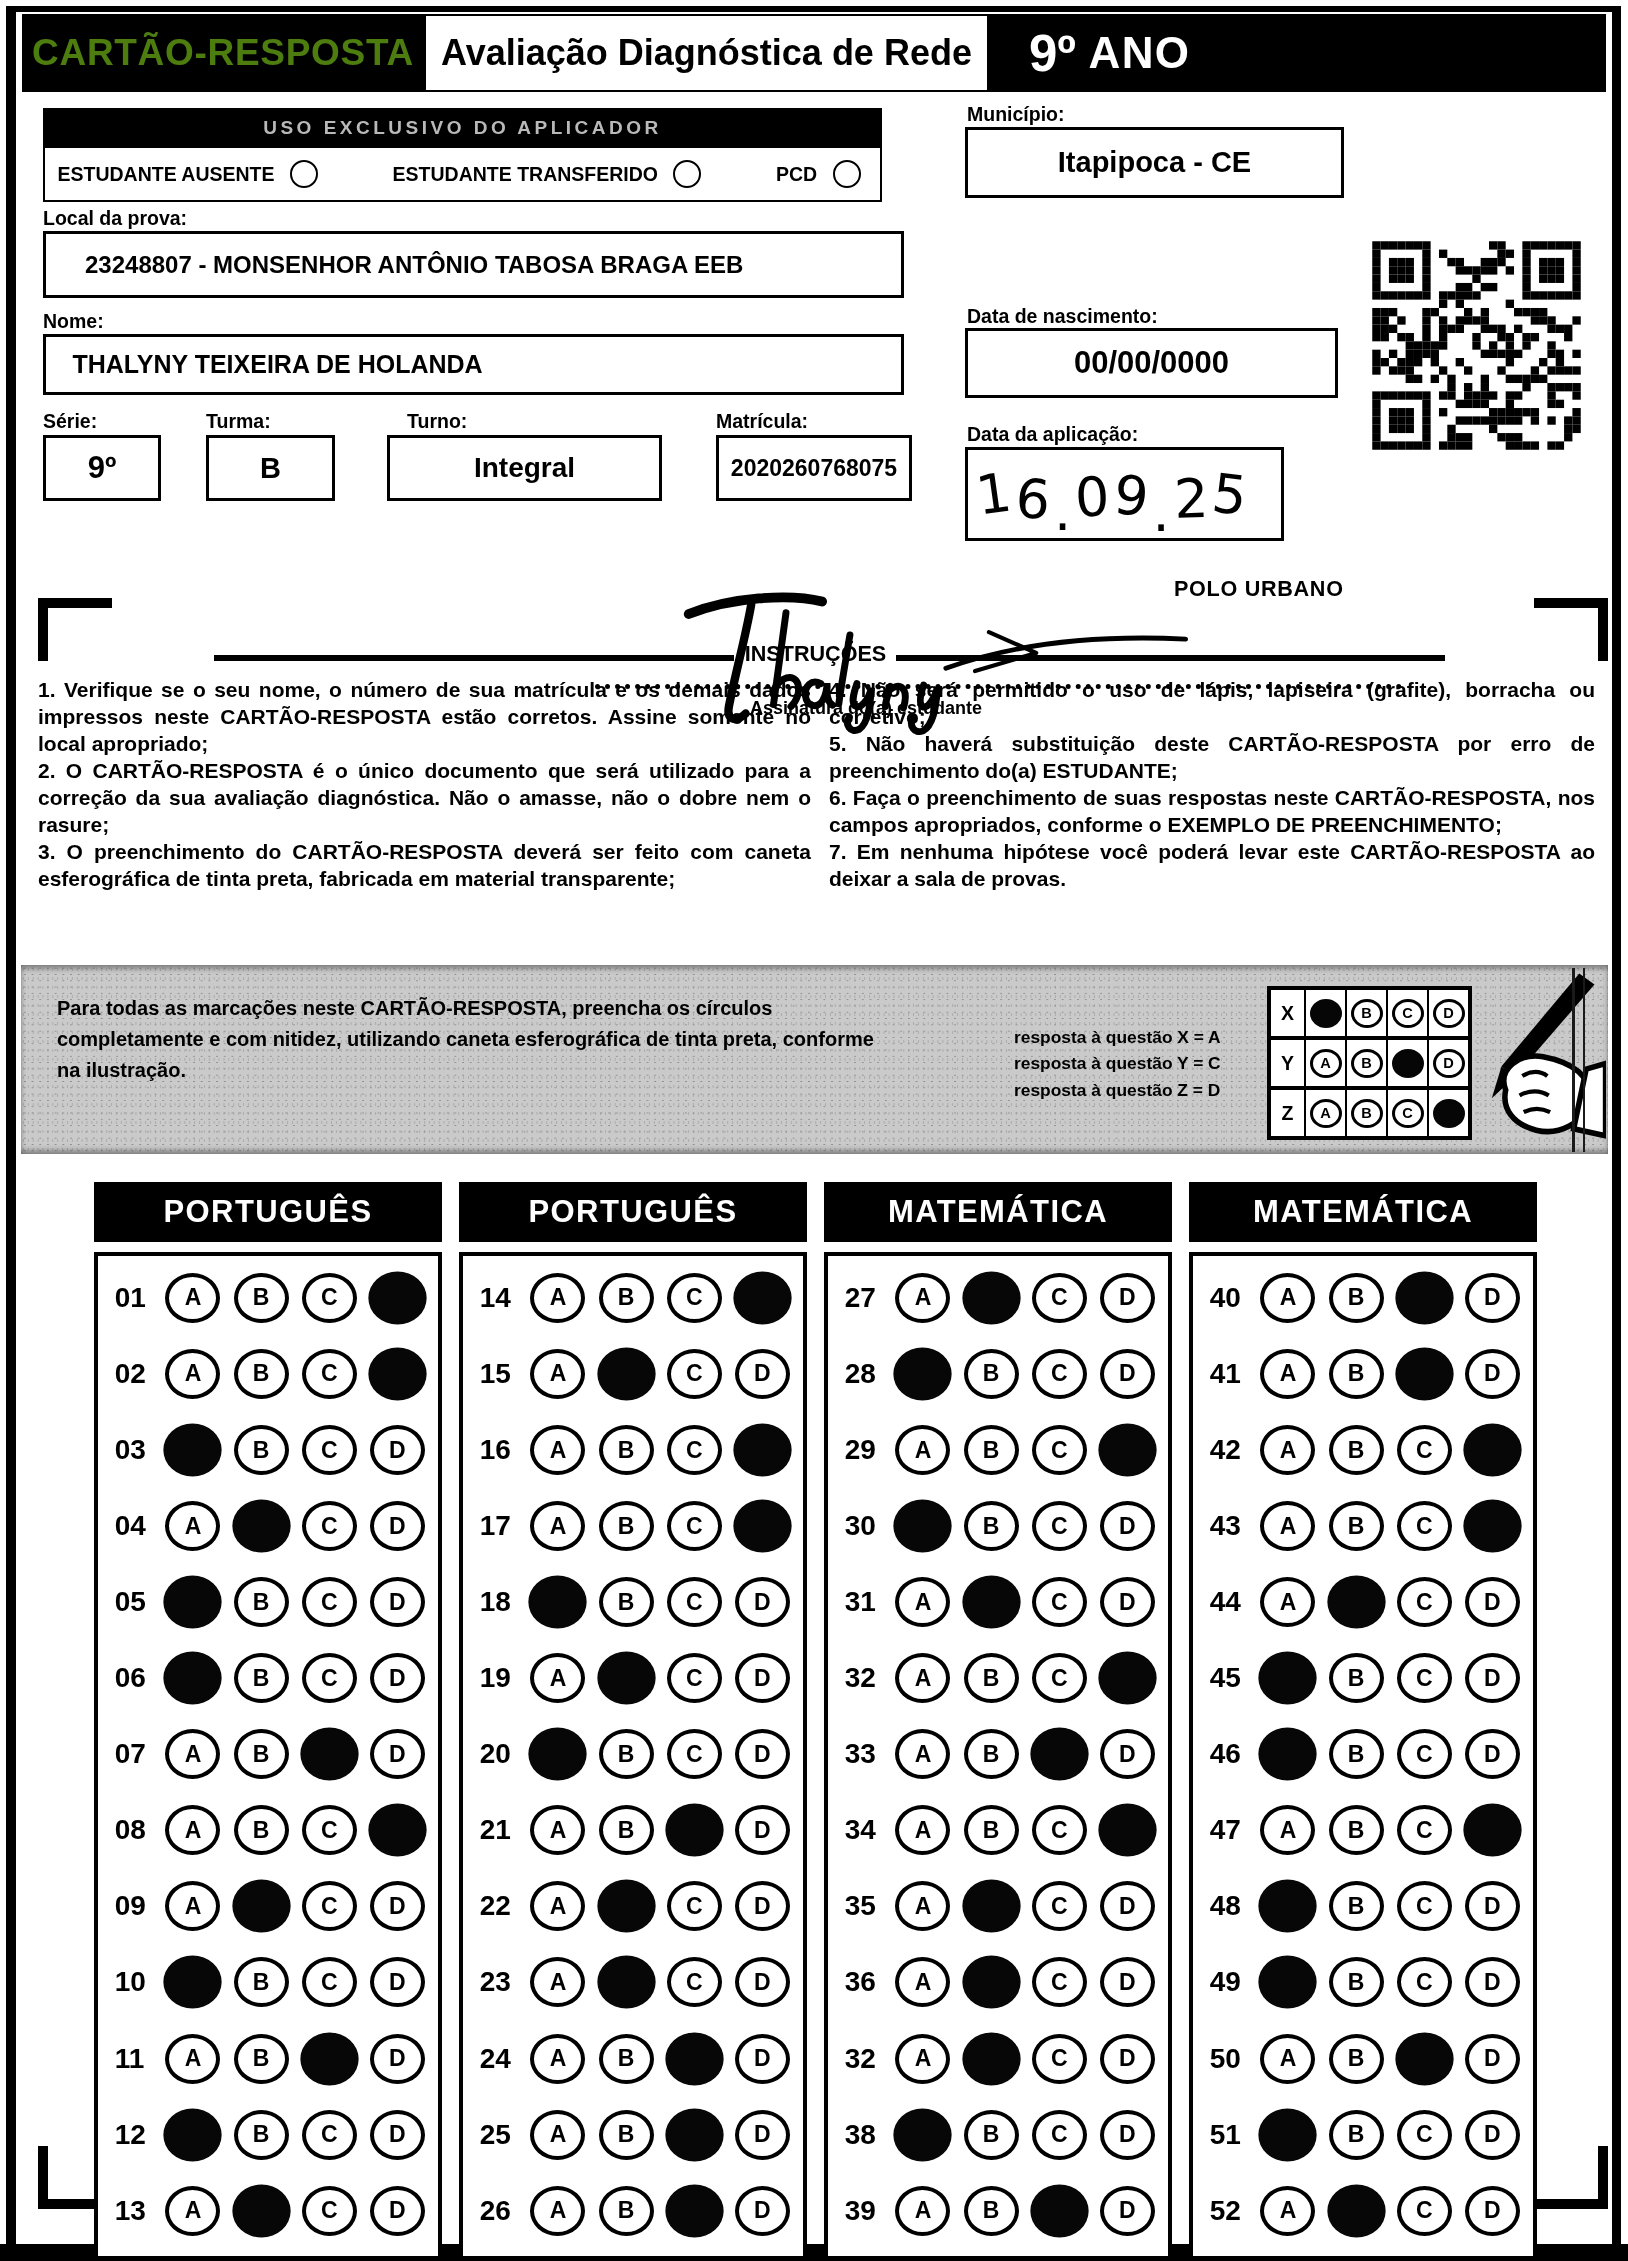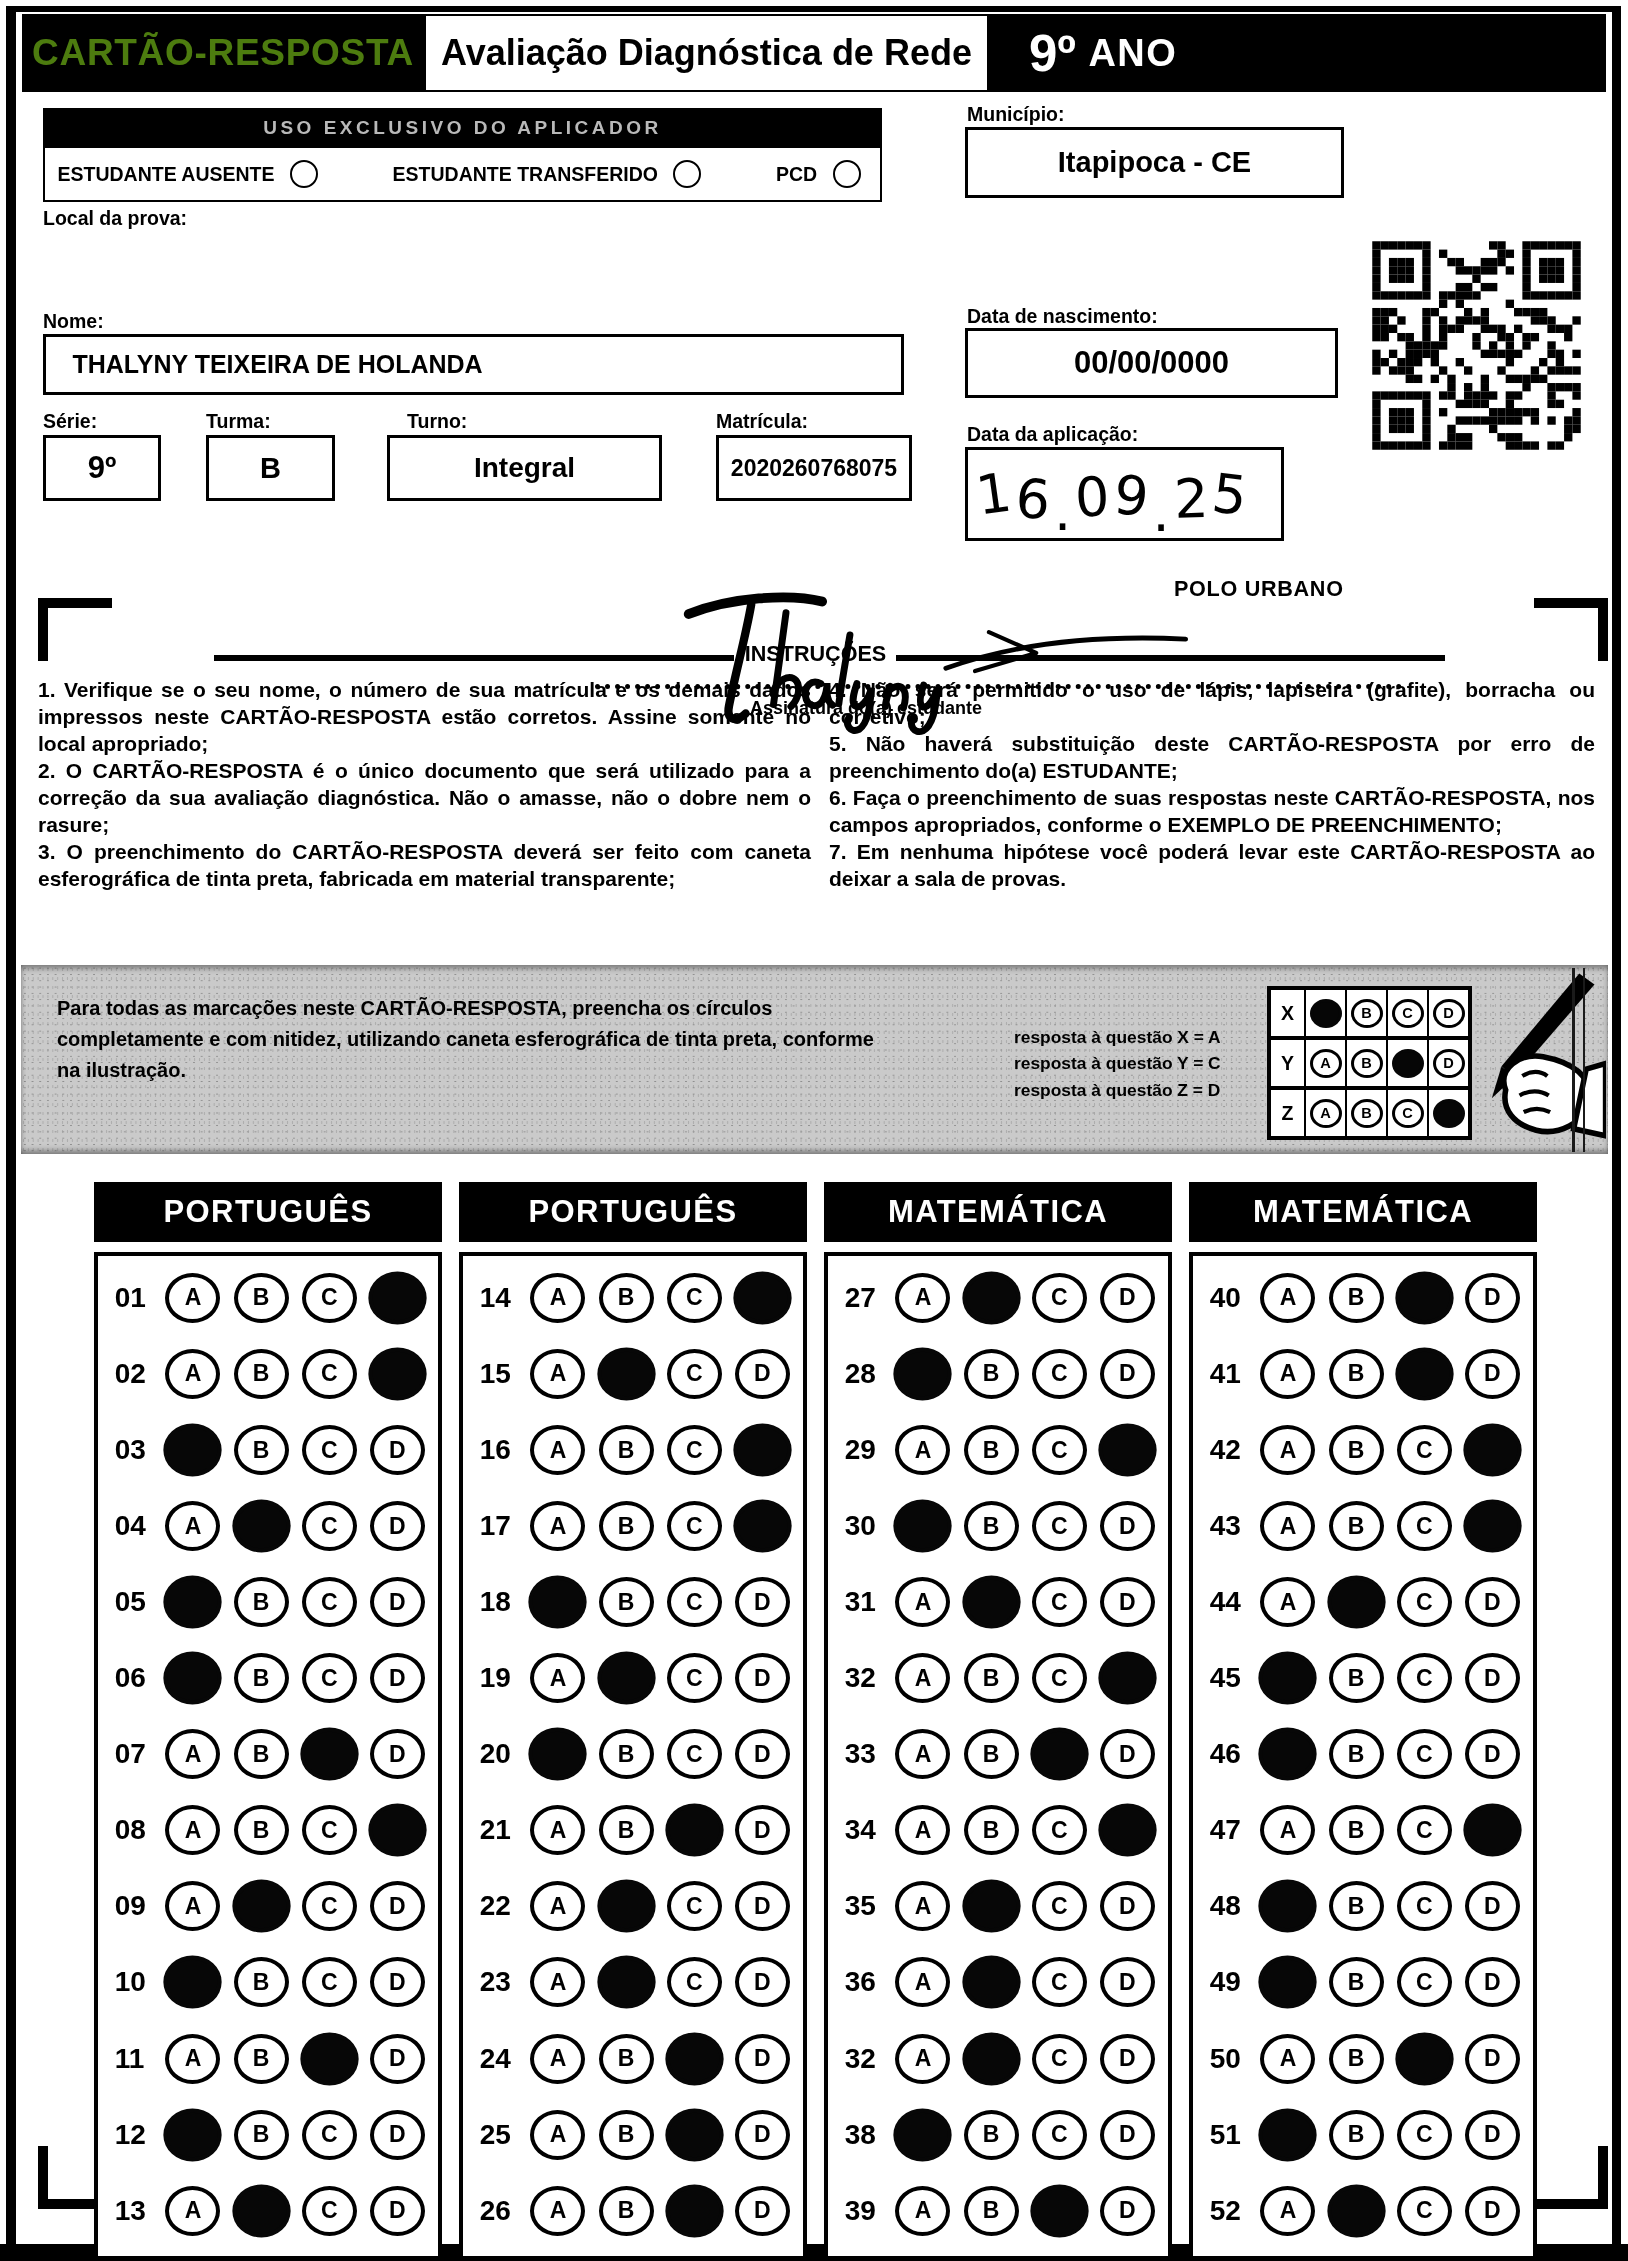--- a/index.html
+++ b/index.html
@@ -19,21 +19,21 @@
   .header { left:22px; top:14px; width:1584px; height:78px; background:#000;
             display:flex; align-items:stretch; }
   .header-title { width:402px; display:flex; align-items:center; justify-content:center;
             color:#4d7c0f; font-size:37px; font-weight:bold; letter-spacing:0.7px; }
   .header-mid { width:565px; background:#fff; border:2.8px solid #000; box-sizing:border-box;
             display:flex; align-items:center; justify-content:center;
             font-size:36px; font-weight:bold; }
   .header-grade { flex:1; display:flex; align-items:center; color:#fff;
             padding-left:40px; font-weight:bold; }
   .grade-num { font-size:51px; margin-right:12.5px; }
-  .grade-word { font-size:38px; letter-spacing:1.4px; }
+  .grade-word { font-size:44px; letter-spacing:1.4px; }
 
   
   .aplicador { left:43px; top:108px; width:839px; }
   .aplicador-bar { height:40px; background:#000; color:#b9b9b9; display:flex;
             align-items:center; justify-content:center; font-size:19px; font-weight:bold;
             letter-spacing:3.5px; }
   .aplicador-body { border:2.8px solid #000; border-top:none; height:54px; display:flex;
             align-items:center; justify-content:space-between; padding:0 19.5px 0 12.5px;
             font-size:19.5px; font-weight:bold; box-sizing:border-box; }
   .radio-group { display:flex; align-items:center; }
@@ -149,20 +149,21 @@
         <span class="radio-circle"></span>
       </div>
       <div class="radio-group">
         <span>PCD</span>
         <span class="radio-circle"></span>
       </div>
     </div>
   </div>
 
   <div class="field-label" style="left:43px; top:207px;">Local da prova:</div>
+  <div class="field-box" style="left:43px; top:231px; width:861px; height:67px; padding-left:39px; font-size:24px;">23248807 - MONSENHOR ANTÔNIO TABOSA BRAGA EEB</div>
 
   <div class="field-label" style="left:43px; top:310px;">Nome:</div>
   <div class="field-box" style="left:43px; top:334px; width:861px; height:61px; padding-left:26.4px; font-size:25px;">THALYNY TEIXEIRA DE HOLANDA</div>
 
   <div class="field-label" style="left:43px;  top:410px;">Série:</div>
   <div class="field-label" style="left:206px; top:410px;">Turma:</div>
   <div class="field-label" style="left:407px; top:410px;">Turno:</div>
   <div class="field-label" style="left:716px; top:410px;">Matrícula:</div>
 
   <div class="field-box center" style="left:43px;  top:435px; width:118px; height:66px; font-size:31px;">9º</div>

